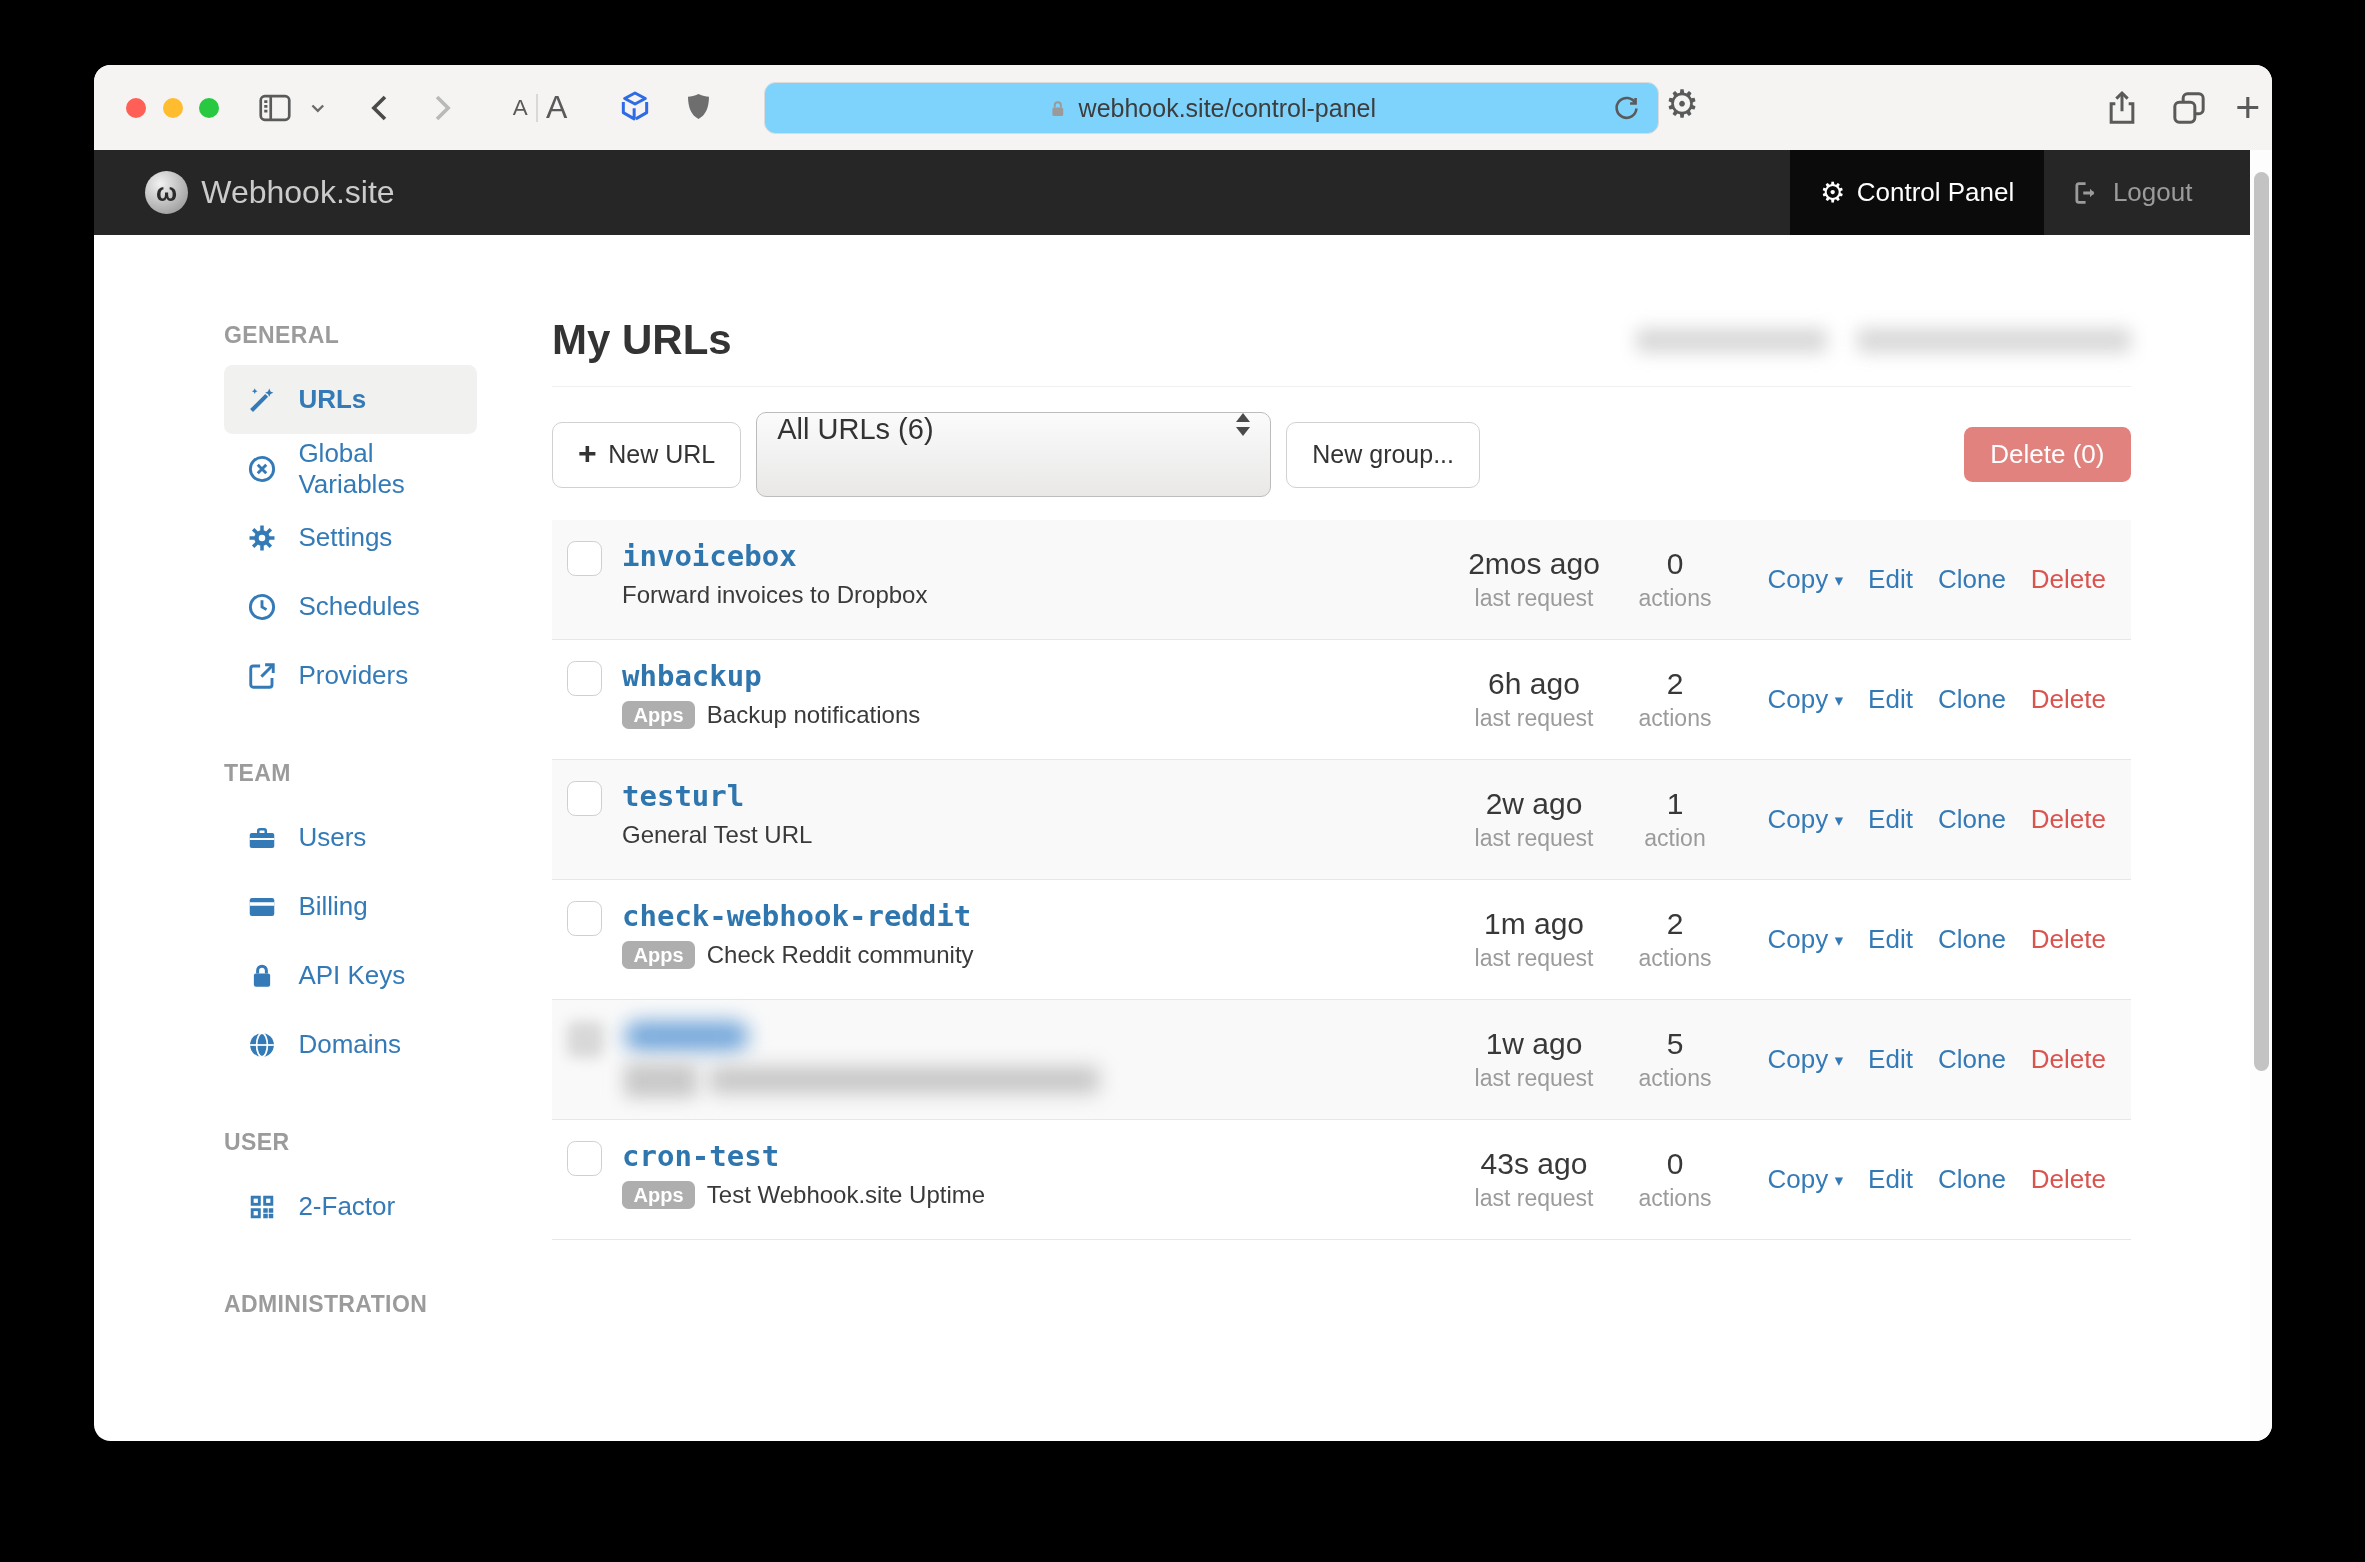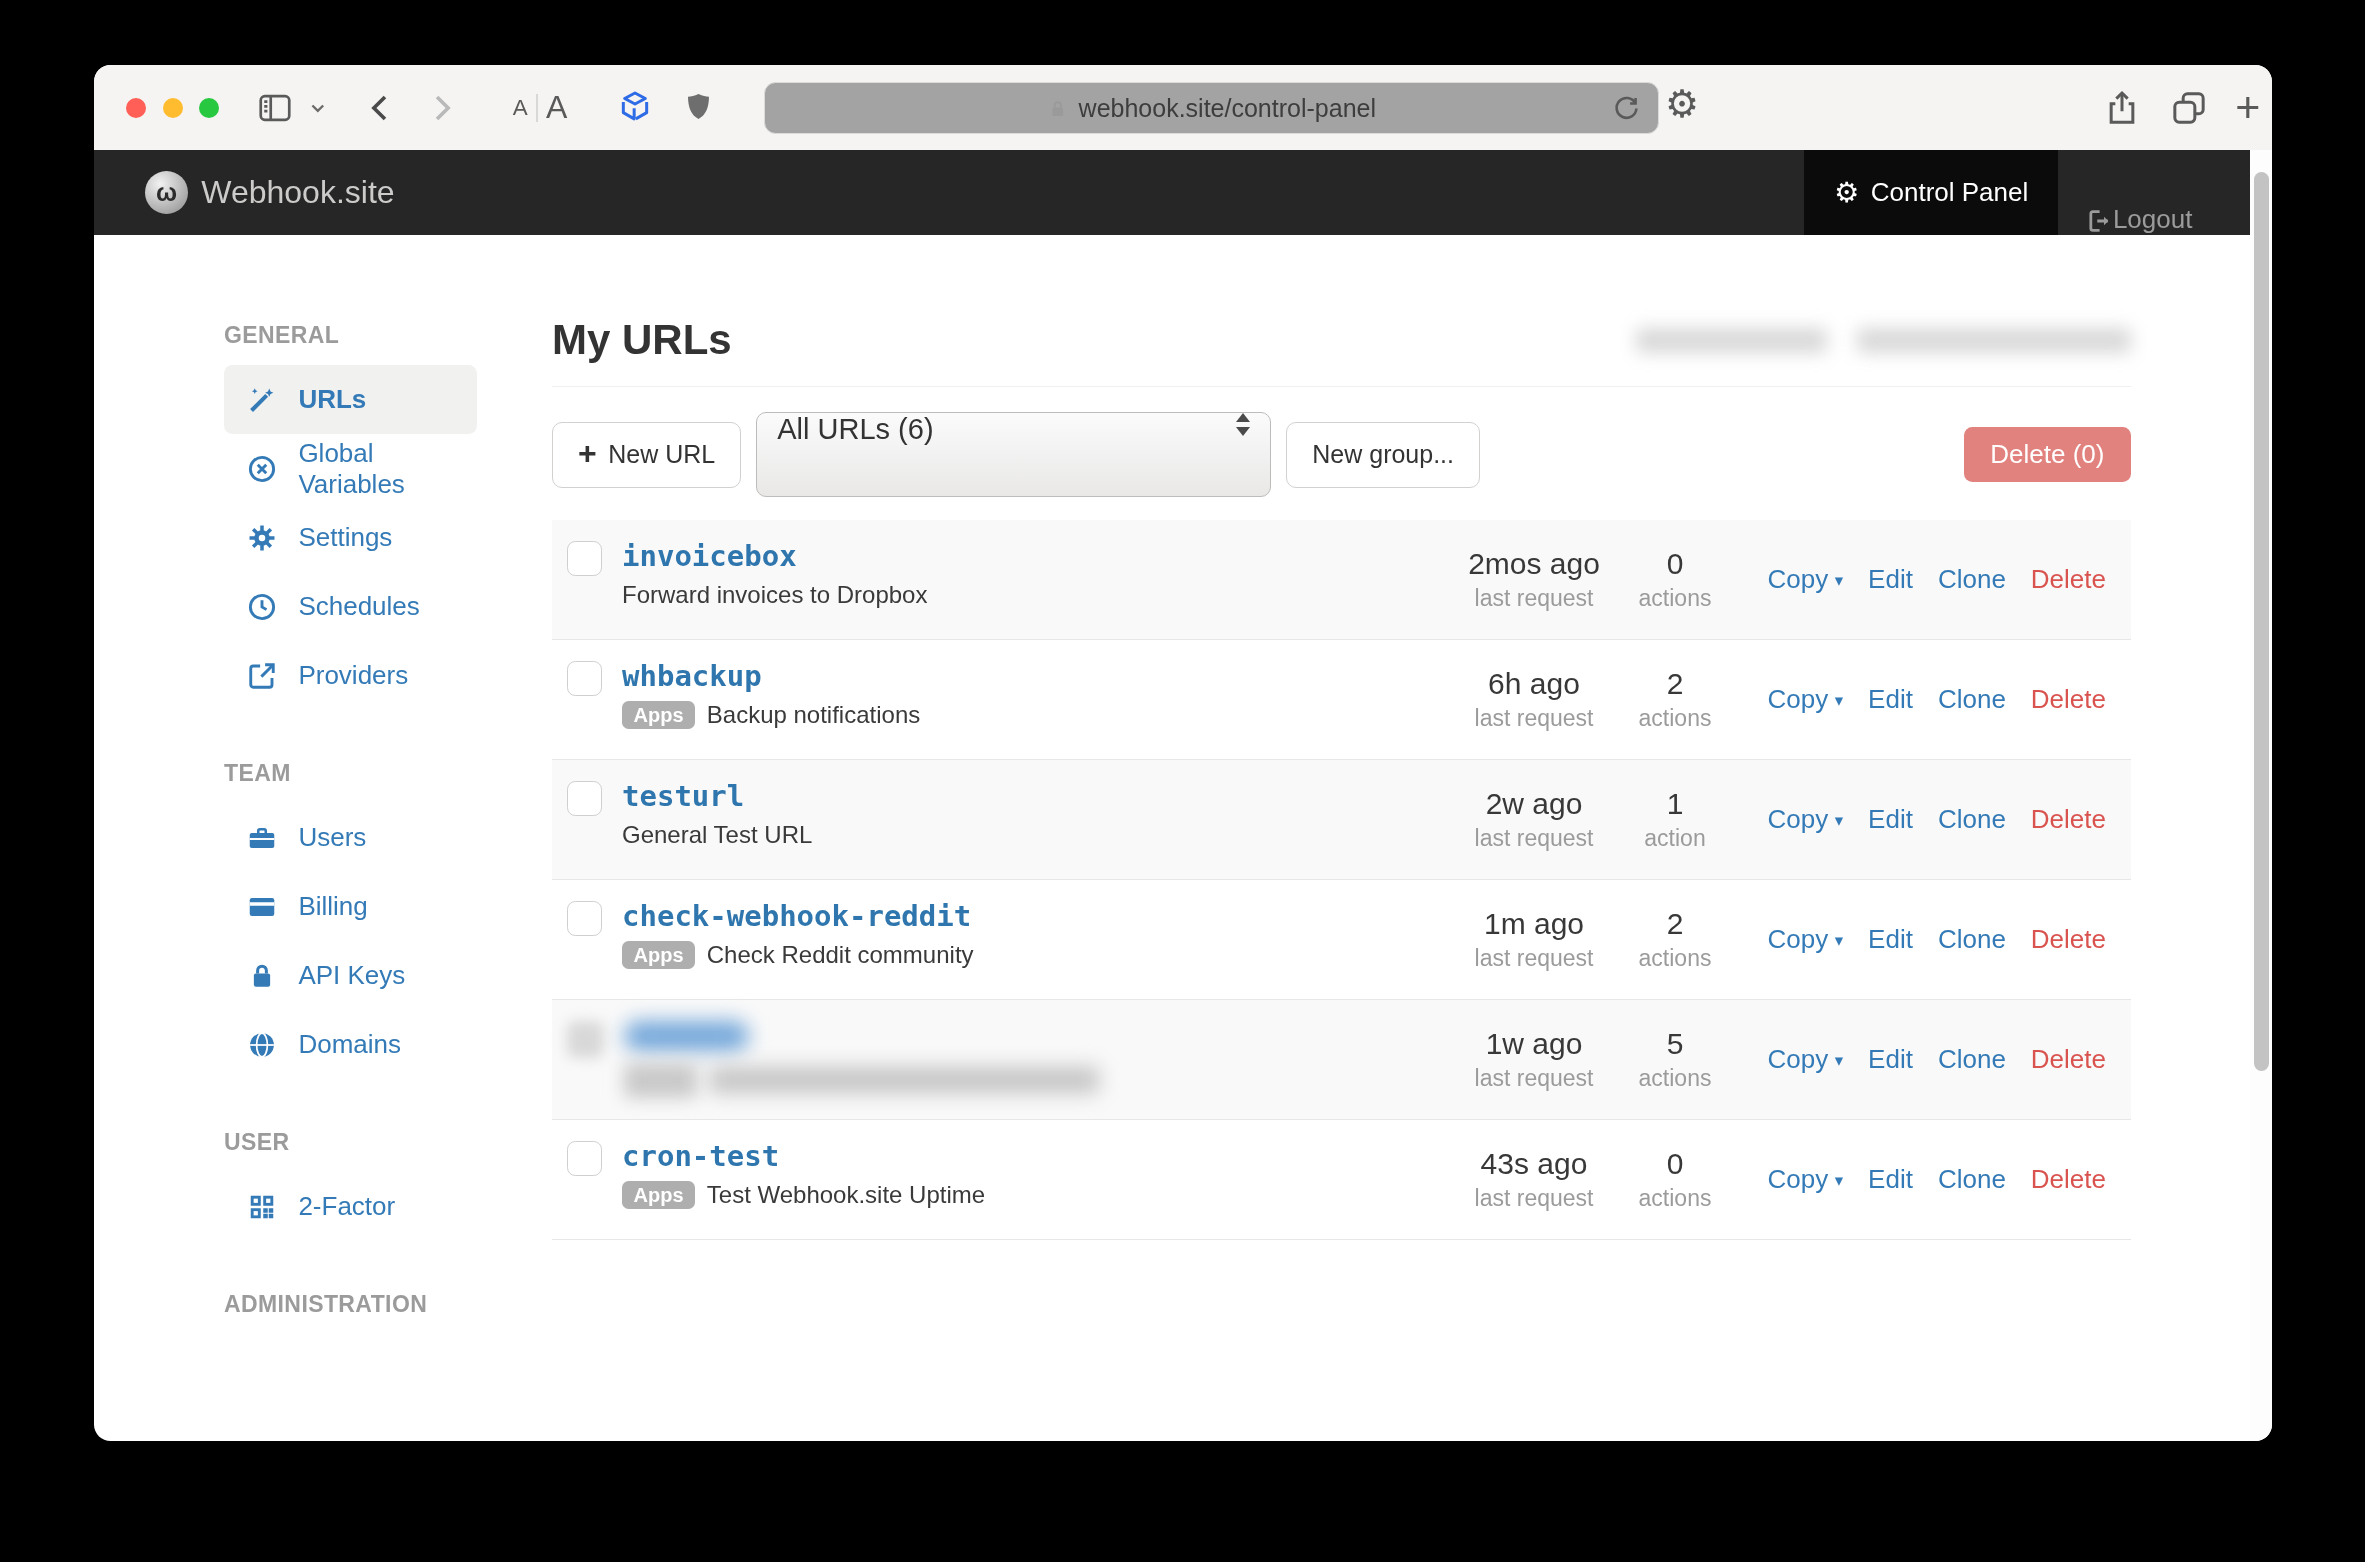--- a/index.html
+++ b/index.html
@@ -9,40 +9,40 @@
           border-radius:16.6px;overflow:hidden;}
 
   
   .toolbar{position:relative;height:85px;background:#f5f4f2;display:flex;align-items:center;}
   .traffic{display:flex;gap:16.6px;margin-left:32px;}
   .tl{width:20px;height:20px;border-radius:50%;}
   .tl.red{background:#ff5f57;} .tl.yellow{background:#febc2e;} .tl.green{background:#28c840;}
   .tbi{display:flex;align-items:center;justify-content:center;color:#5a5a5a;}
   .divider{width:1.7px;height:28px;background:#d8d8d6;margin:0 8.3px;}
   .fontA{color:#5a5a5a;}
-  .urlbar{position:absolute;left:670px;top:17.4px;width:893px;height:50px;background:#a3a3a3;
+  .urlbar{position:absolute;left:670px;top:17.4px;width:893px;height:50px;background:#7dd3fc;
           border:1.7px solid #dcdbd9;border-radius:11.6px;display:flex;align-items:center;justify-content:center;gap:10px;}
   .url-text{font-size:25px;color:#3d3d3d;}
   .reload{position:absolute;right:15px;top:8.3px;}
   .tb-gear{position:absolute;left:1571px;top:20px;font-size:38px;color:#5a5a5a;line-height:1;}
   .glyph{font-family:"DejaVu Sans",sans-serif;}
   .tb-right{position:absolute;right:11.6px;top:0;height:85px;display:flex;align-items:center;gap:26.6px;}
 
   
   .navbar{height:85px;background:#262626;display:flex;align-items:stretch;}
   .brand{display:flex;align-items:center;gap:13.3px;margin-left:51px;}
   .logo{width:43px;height:43px;border-radius:50%;background:radial-gradient(circle at 35% 30%,#f2f2f2,#b9b9b9 55%,#8a8a8a);
         display:flex;align-items:center;justify-content:center;color:#2b2b2b;font-weight:700;font-size:25px;}
   .brand-name{color:#cccbca;font-size:32px;}
   .nav-menu{display:flex;align-items:center;gap:38px;margin-left:37px;}
   .nav-item{color:#aeadad;font-size:24px;text-decoration:none;cursor:pointer;}
   .nav-right{margin-left:auto;display:flex;align-items:stretch;margin-right:53px;}
   .nav-cp{display:flex;align-items:center;gap:11.6px;background:#0b0b0b;color:#fff;font-size:26px;padding:0 30px;cursor:pointer;}
   .nav-cp .glyph{font-size:28px;}
-  .nav-logout{display:flex;align-items:flex-end;gap:0;color:#9b9b9b;font-size:26px;padding:0 26.6px;cursor:pointer;}
+  .nav-logout{display:flex;align-items:center;gap:14px;color:#9b9b9b;font-size:26px;padding:0 26.6px;cursor:pointer;}
 
   
   .page{display:flex;height:1207px;overflow:hidden;}
   .sidebar{flex:none;width:276px;padding:87px 0 0 130px;}
   .side-section{margin-bottom:50px;}
   .side-heading{font-size:23px;font-weight:700;color:#9b9b9b;letter-spacing:0.4px;height:33px;margin-bottom:10px;}
   .side-item{height:69px;display:flex;align-items:center;gap:20px;padding-left:22.4px;color:#337ab7;
              font-size:26px;cursor:pointer;border-radius:8.3px;width:253px;box-sizing:border-box;}
   .side-item.active{background:#f1f1f0;font-weight:700;}
   .side-icon{width:32px;height:32px;flex:none;display:flex;align-items:center;justify-content:center;}

